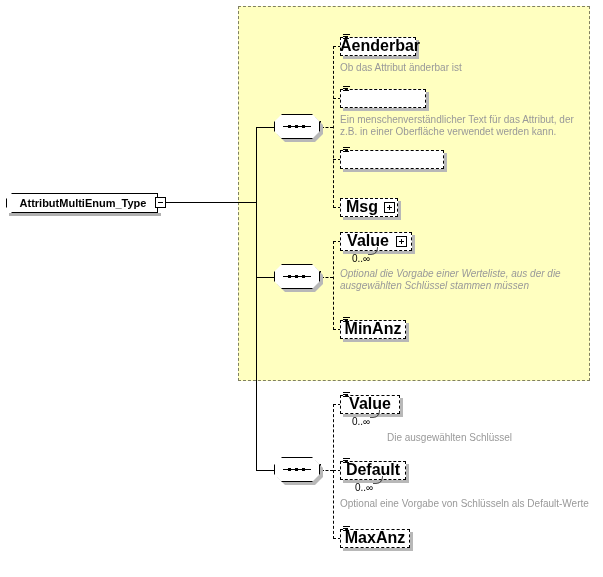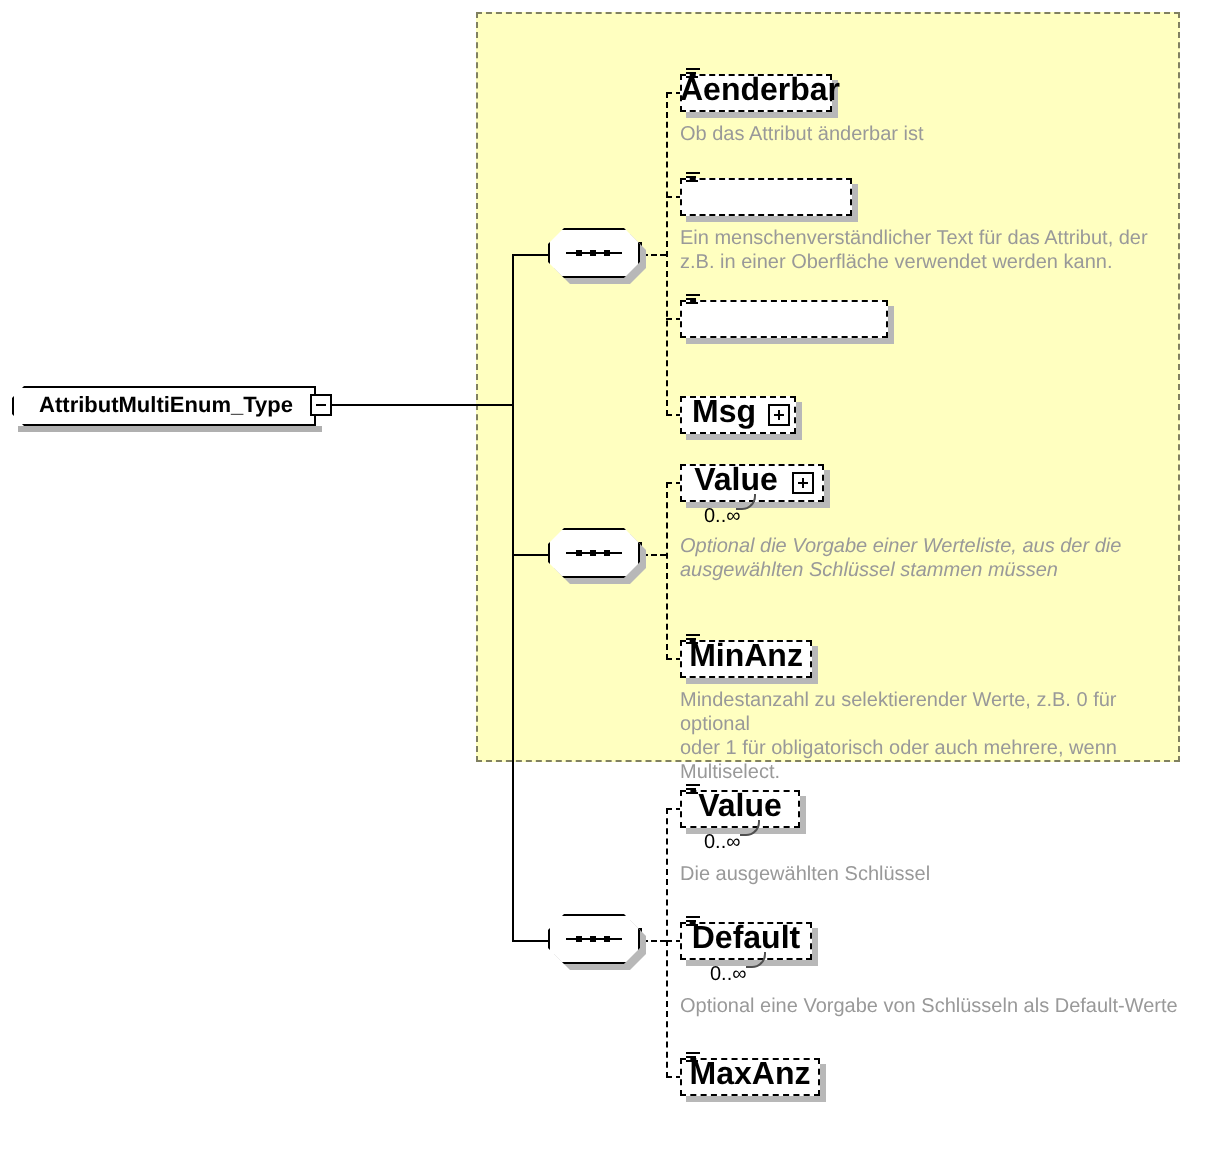--- a/index.html
+++ b/index.html
@@ -320,23 +320,20 @@
 ausgewählten Schlüssel stammen müssen</div>
 
   <div class="elem-shadow" style="left:343px; top:323px; width:66px;"></div>
   <div class="elem" style="left:340px; top:320px; width:66px;"></div>
   <div class="lines-icon" style="left:343px; top:317px;">
       <i></i>
       <i></i>
       <i></i>
     </div>
   <div class="elem-label" style="left:340px; top:320px; width:66px; text-align:center;">MinAnz</div>
-  <div class="anno" style="left:340px; top:345px; width:250px;">Mindestanzahl zu selektierender Werte, z.B. 0 für optional
-oder 1 für obligatorisch oder auch mehrere, wenn
-Multiselect.</div>
 
   <div class="seq-shadow" style="left:277px; top:460px;"></div>
   <div class="seq" style="left:274px; top:457px;"></div>
   <div class="seq-dots" style="left:283px; top:469px; width:28px;"></div>
   <div class="seq-dot" style="left:288px; top:468px;"></div>
   <div class="seq-dot" style="left:295px; top:468px;"></div>
   <div class="seq-dot" style="left:302px; top:468px;"></div>
   <div class="expander" style="left:310px; top:464px;"></div>
   <div class="dline-h" style="left:321px; top:470px; width:12px;"></div>
   <div class="dline-v" style="left:333px; top:404px; height:135px;"></div>
@@ -347,21 +344,21 @@
   <div class="elem-shadow" style="left:343px; top:398px; width:60px;"></div>
   <div class="elem" style="left:340px; top:395px; width:60px;"></div>
   <div class="lines-icon" style="left:343px; top:392px;">
       <i></i>
       <i></i>
       <i></i>
     </div>
   <div class="elem-label" style="left:340px; top:395px; width:60px; text-align:center;">Value</div>
   <div class="notch" style="left:370px; top:410px;"></div>
   <div class="mult" style="left:352px; top:416px;">0..∞</div>
-  <div class="anno" style="left:340px; top:432px; width:245px;">Die ausgewählten Schlüssel</div>
+  <div class="anno" style="left:327px; top:432px; width:245px;text-align:center;">Die ausgewählten Schlüssel</div>
 
   <div class="elem-shadow" style="left:343px; top:464px; width:66px;"></div>
   <div class="elem" style="left:340px; top:461px; width:66px;"></div>
   <div class="lines-icon" style="left:343px; top:458px;">
       <i></i>
       <i></i>
       <i></i>
     </div>
   <div class="elem-label" style="left:340px; top:461px; width:66px; text-align:center;">Default</div>
   <div class="notch" style="left:373px; top:476px;"></div>

